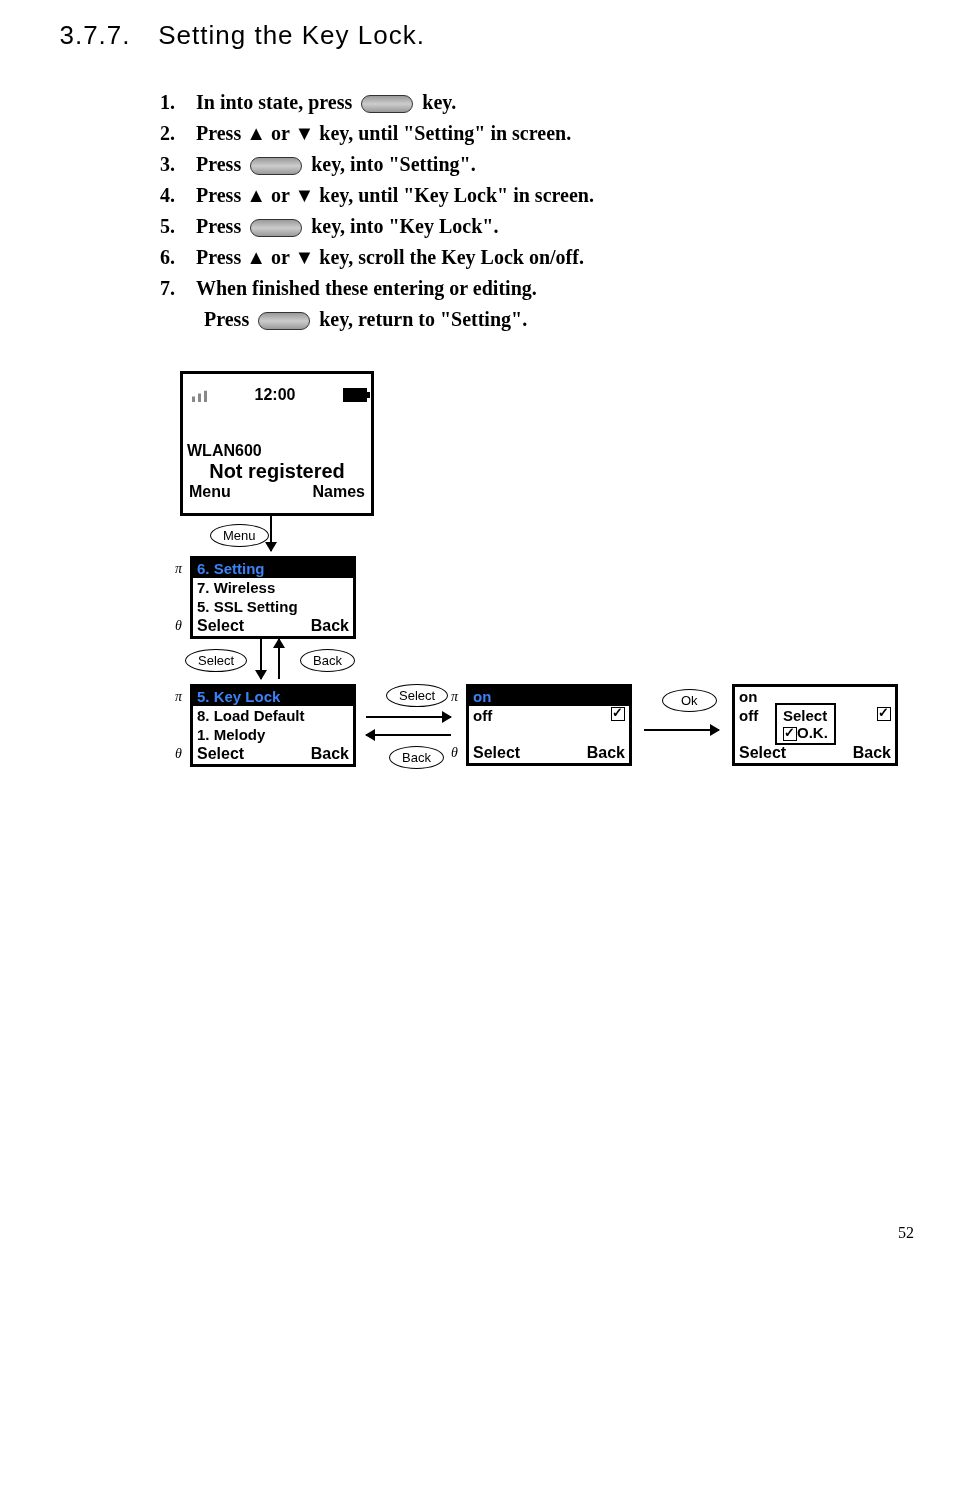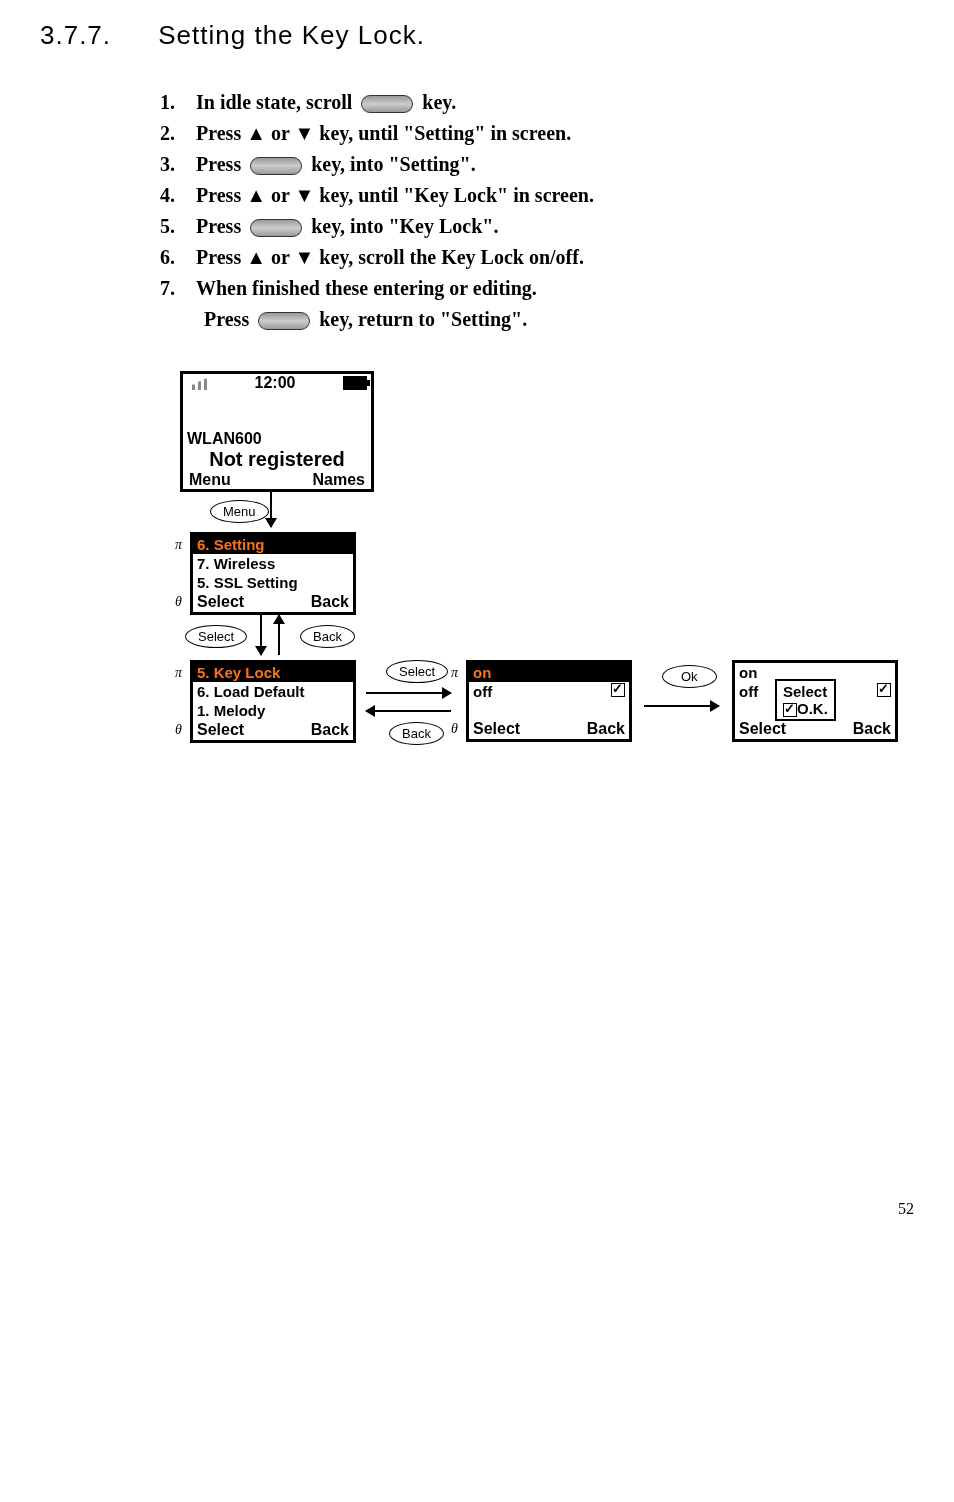--- a/index.html
+++ b/index.html
@@ -11,20 +11,21 @@
     }
     .section-title {
       font-family: Verdana, sans-serif;
       font-size: 26px;
       letter-spacing: 1px;
       margin-bottom: 40px;
     }
     .section-title .num {
       display: inline-block;
       width: 110px;
+      text-align: center;
     }
     .steps {
       margin-left: 120px;
       font-size: 20px;
       font-weight: bold;
     }
     .step {
       margin-bottom: 8px;
       display: flex;
     }
@@ -55,21 +56,21 @@
       position: relative;
       font-family: Arial, sans-serif;
       font-weight: bold;
     }
     .screen-box {
       border: 3px solid #000;
       width: 180px;
       background: #fff;
     }
     .idle-screen {
-      padding: 0 4px;
+      padding: 12px 4px;
     }
     .idle-time-row {
       display: flex;
       justify-content: space-between;
       align-items: center;
       font-size: 16px;
     }
     .signal-icon {
       display: inline-block;
       width: 20px;
@@ -107,21 +108,21 @@
       width: 160px;
       background: #fff;
       font-size: 15px;
       position: relative;
     }
     .menu-line {
       padding: 1px 4px;
     }
     .menu-line.highlight {
       background: #000;
-      color: #f97316;
+      color: #3b82f6;
     }
     .pi-theta {
       position: absolute;
       left: -18px;
       font-family: "Times New Roman", serif;
       font-style: italic;
       font-weight: normal;
       font-size: 14px;
     }
     .btn-oval {
@@ -231,21 +232,21 @@
 
 <div class="section-title">
   <span class="num">3.7.7.</span>
   <span>Setting the Key Lock.</span>
 </div>
 
 <div class="steps">
   <div class="step">
     <span class="step-num">1.</span>
     <span class="step-text">
-      <span>In idle state, scroll </span>
+      <span>In into state, press </span>
       <span class="key-icon"></span>
       <span> key.</span>
     </span>
   </div>
   <div class="step">
     <span class="step-num">2.</span>
     <span class="step-text">Press ▲ or ▼ key, until "Setting" in screen.</span>
   </div>
   <div class="step">
     <span class="step-num">3.</span>
@@ -323,21 +324,21 @@
     <span class="btn-oval" style="position:absolute; left:-75px; top:10px;">Select</span>
     <span class="btn-oval" style="position:absolute; left:40px; top:10px;">Back</span>
   </div>
 
   <div class="row" style="position:relative;">
     <div style="position:relative;">
       <div class="menu-box" style="margin-left:20px;">
         <span class="pi-theta" style="top:2px;">π</span>
         <span class="pi-theta" style="bottom:2px;">θ</span>
         <div class="menu-line highlight">5. Key Lock</div>
-        <div class="menu-line">6. Load Default</div>
+        <div class="menu-line">8. Load Default</div>
         <div class="menu-line">1. Melody</div>
         <div class="softkey-row menu-line">
           <span>Select</span>
           <span>Back</span>
         </div>
       </div>
     </div>
 
     <div style="position:relative; width:110px; height:90px;">
       <span class="btn-oval" style="position:absolute; top:0; left:30px;">Select</span>

